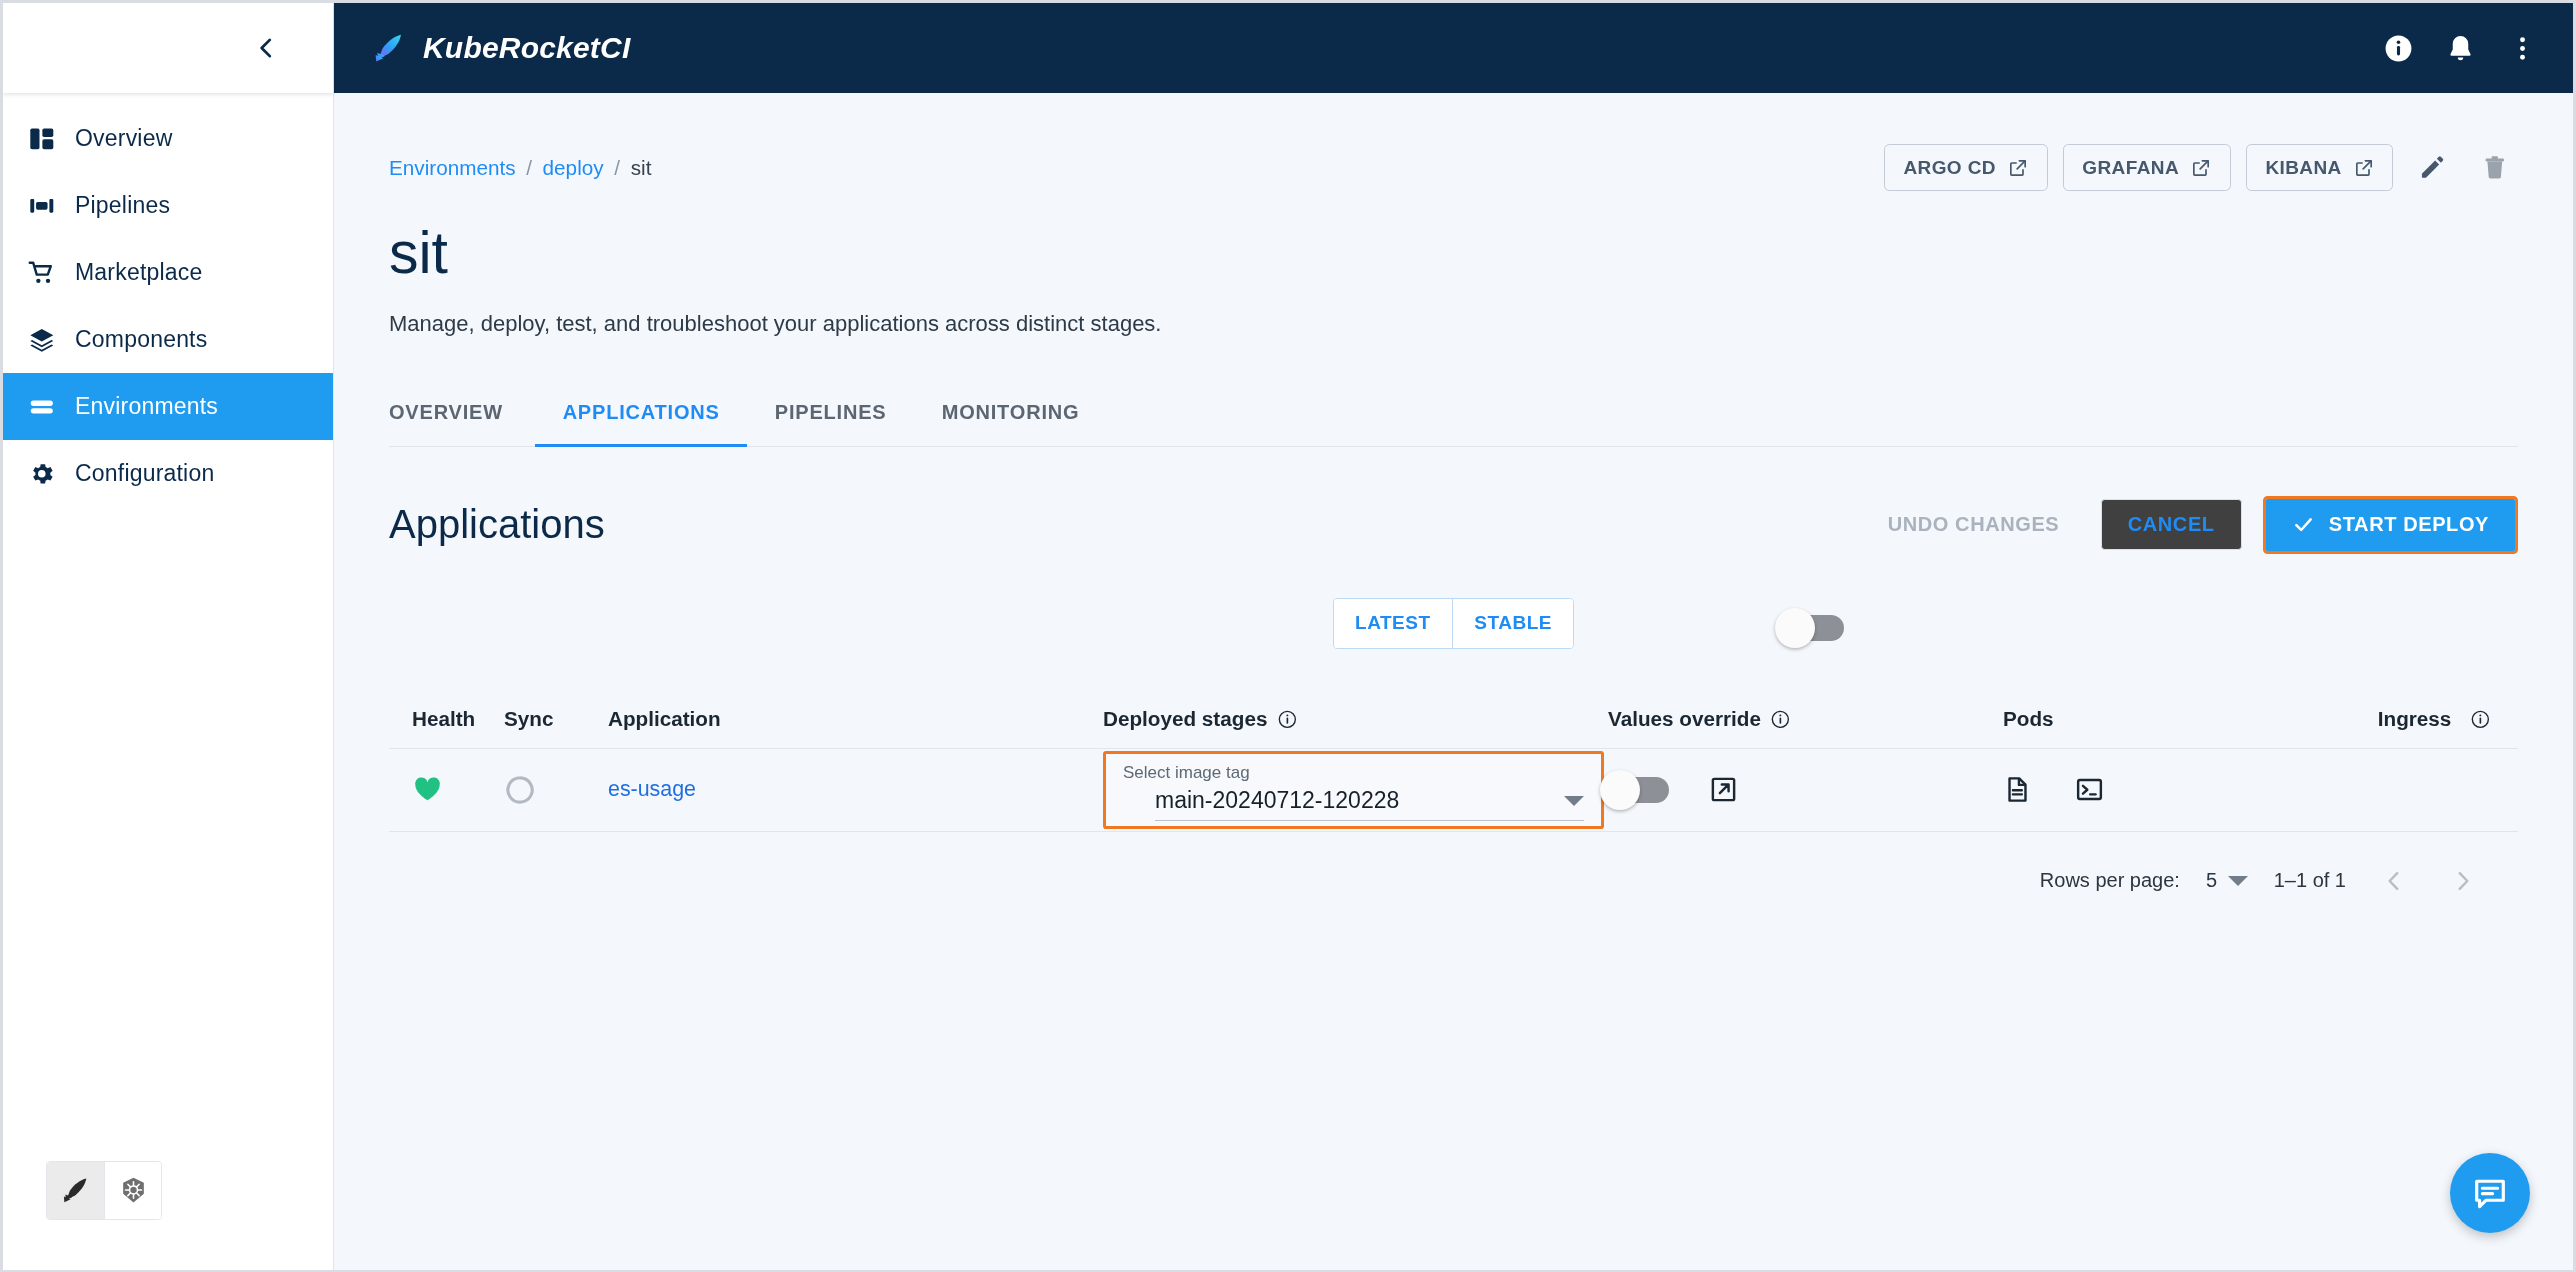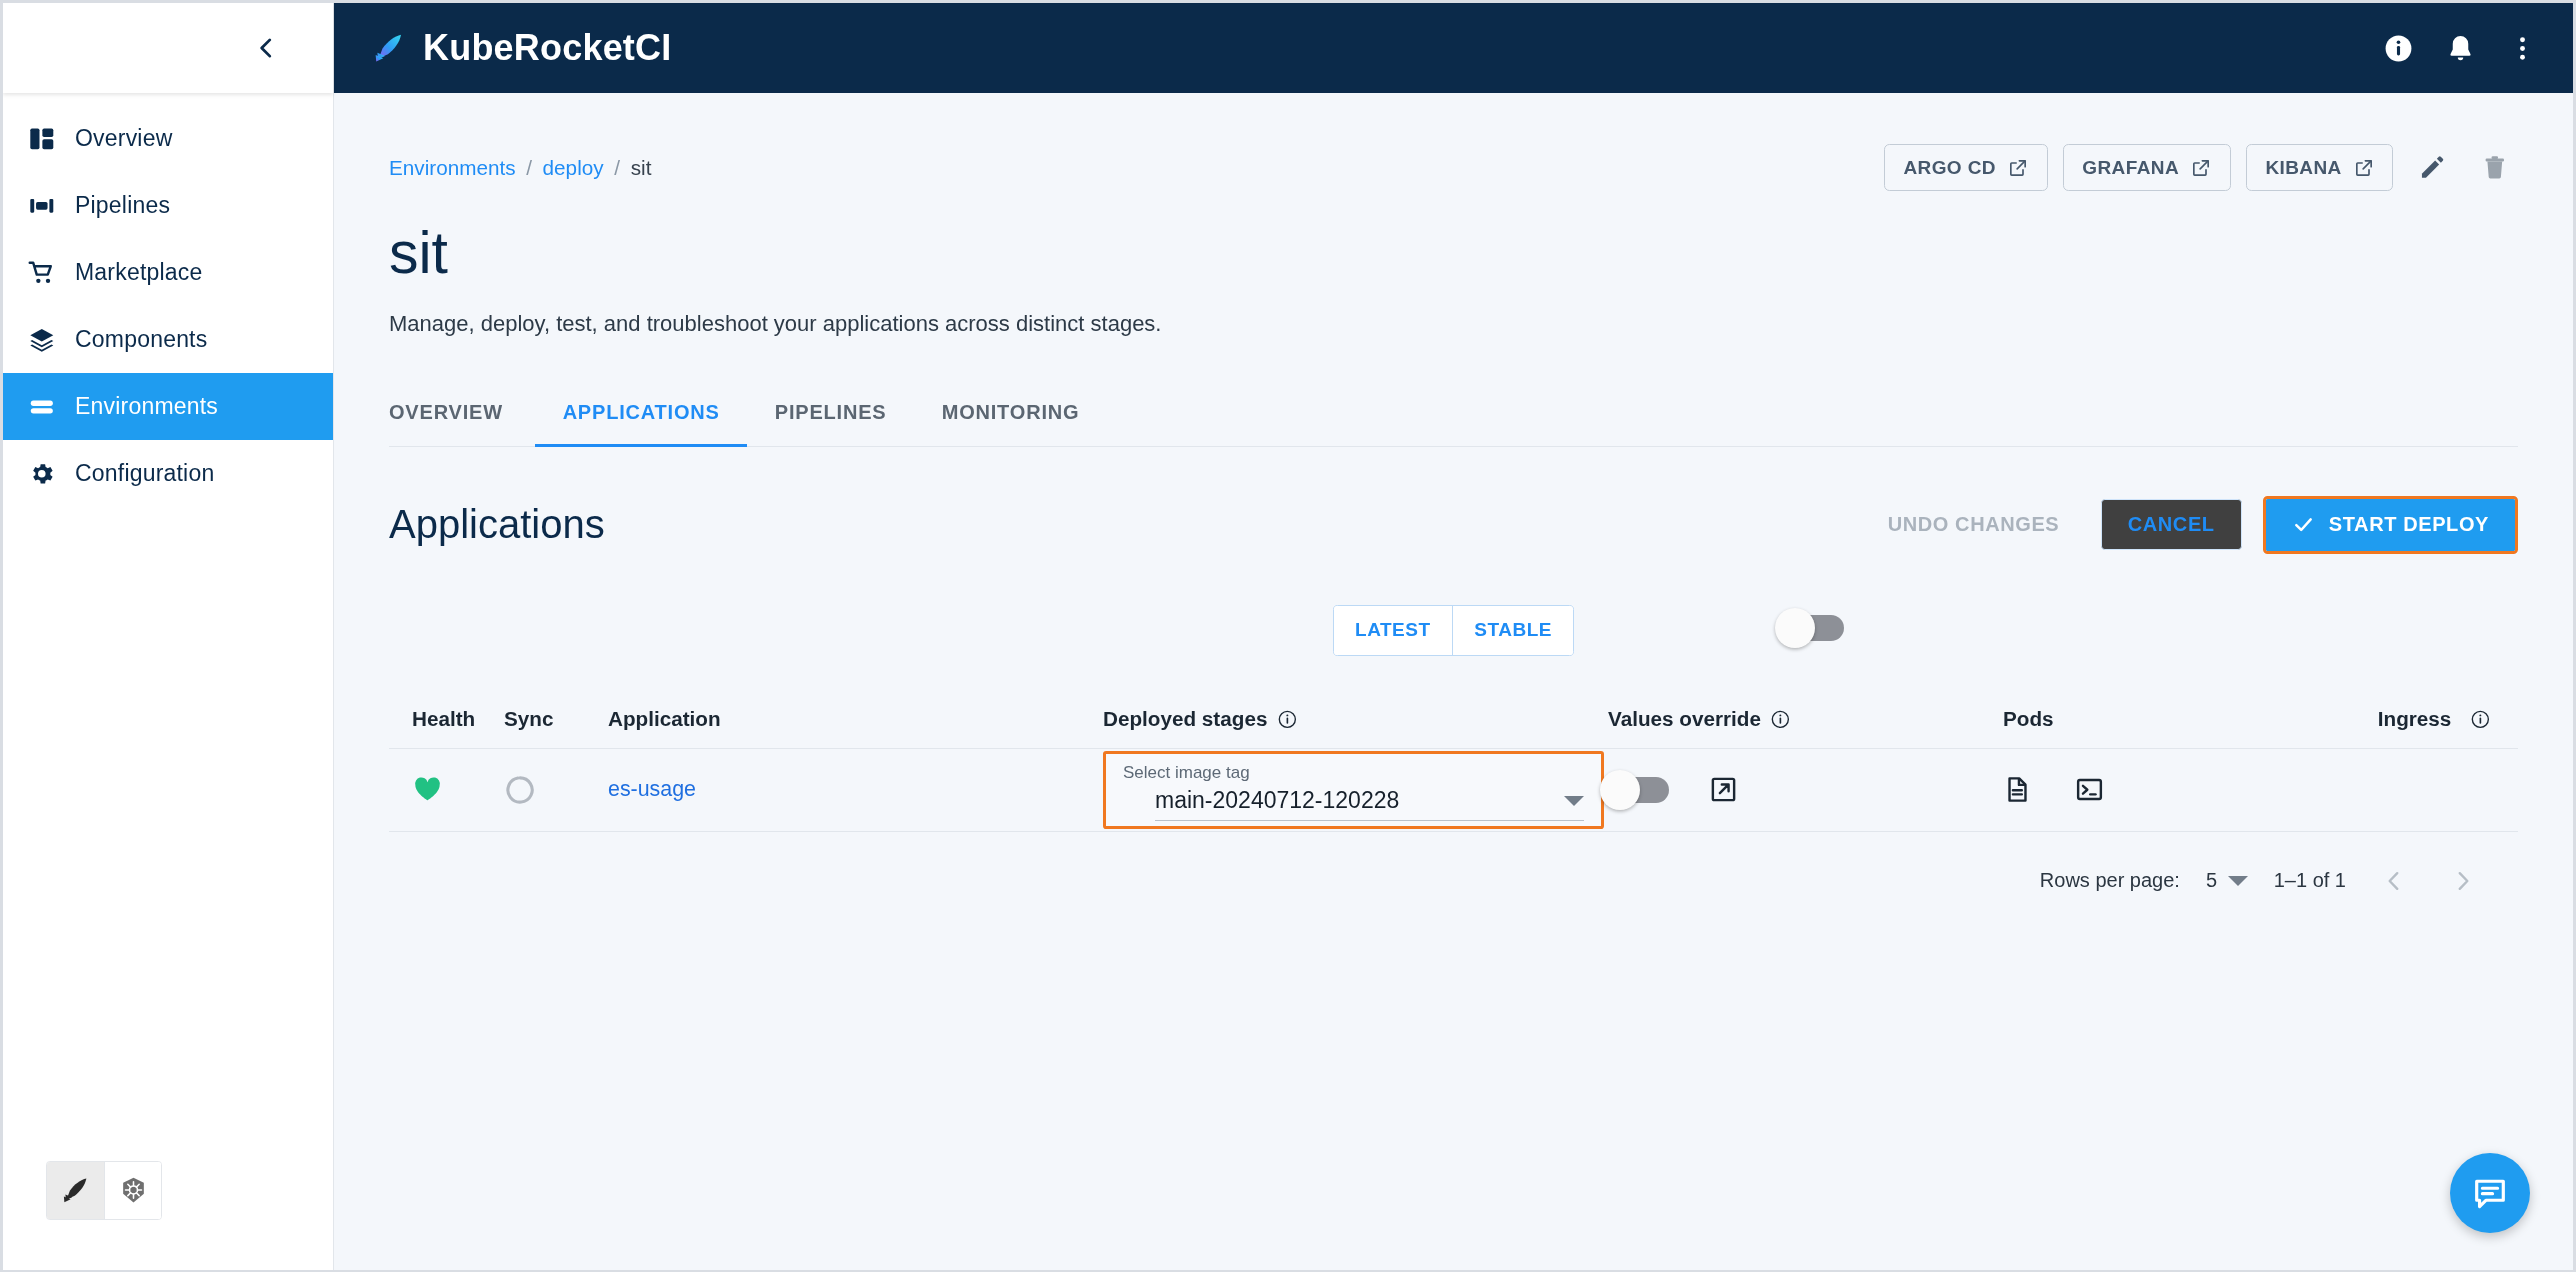--- a/index.html
+++ b/index.html
@@ -94,21 +94,21 @@
   .topbar {
     position: absolute; left: 331px; top: 0; right: 0;
     height: 90px;
     background: #0b2a4a;
     display: flex; align-items: center;
     padding: 0 35px 0 37px;
     z-index: 10;
   }
   .brand { display: flex; align-items: center; gap: 17px; }
   .brand-name {
-    color: #ffffff; font-size: 36px; font-weight: 700; letter-spacing: 0.2px;
+    color: #ffffff; font-size: 30px; font-weight: 700; letter-spacing: 0.2px; font-style: italic;
   }
   .topbar-spacer { flex: 1; }
   .topbar-actions { display: flex; align-items: center; gap: 31px; }
   .topbar-icon { cursor: pointer; display: flex; align-items: center; justify-content: center; }
 
   
   .main {
     position: absolute; left: 331px; top: 90px; right: 0; bottom: 0;
     background: #f4f7fb;
     overflow: hidden;
@@ -183,21 +183,21 @@
   }
   .btn-primary {
     background: #1f9cf0; color: #ffffff; border: none; border-radius: 1.5px;
     height: 52px; padding: 0 26px;
     display: inline-flex; align-items: center; gap: 13.8px;
     font-size: 20px; font-weight: 700; letter-spacing: 0.6px;
     cursor: pointer;
   }
 
   .filter-row {
-    display: flex; align-items: flex-end; justify-content: center;
+    display: flex; align-items: flex-start; justify-content: center;
     margin-top: 44px;
     position: relative;
     height: 58px;
   }
   .seg-group {
     display: inline-flex;
     border: 0.8px solid #bcd9f5; border-radius: 4.6px; overflow: hidden;
     background: #ffffff;
   }
   .seg-btn {

